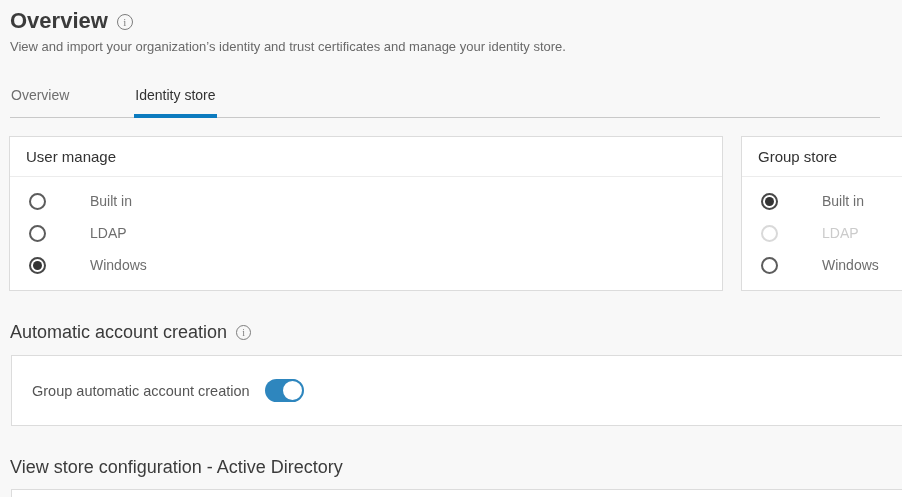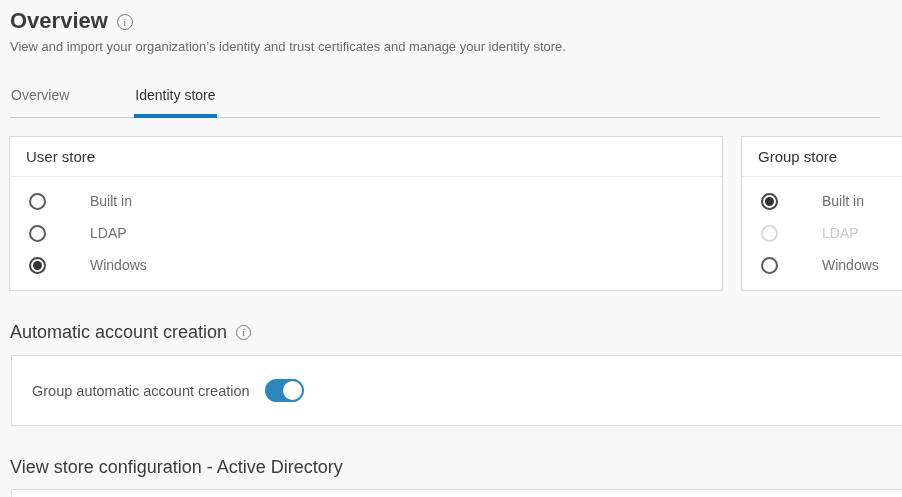--- a/index.html
+++ b/index.html
@@ -107,21 +107,21 @@
   </div>
 
   <nav class="tabs">
     <div class="tab">Overview</div>
     <div class="tab active">Identity store</div>
   </nav>
 
   <div class="cards-row">
 
     <section class="card store-card">
-      <div class="card-header">User store</div>
+      <div class="card-header">User manage</div>
       <div class="card-body">
         <div class="radio-row">
           <span class="radio"></span>
           <span class="radio-label">Built in</span>
         </div>
         <div class="radio-row">
           <span class="radio"></span>
           <span class="radio-label">LDAP</span>
         </div>
         <div class="radio-row selected">

